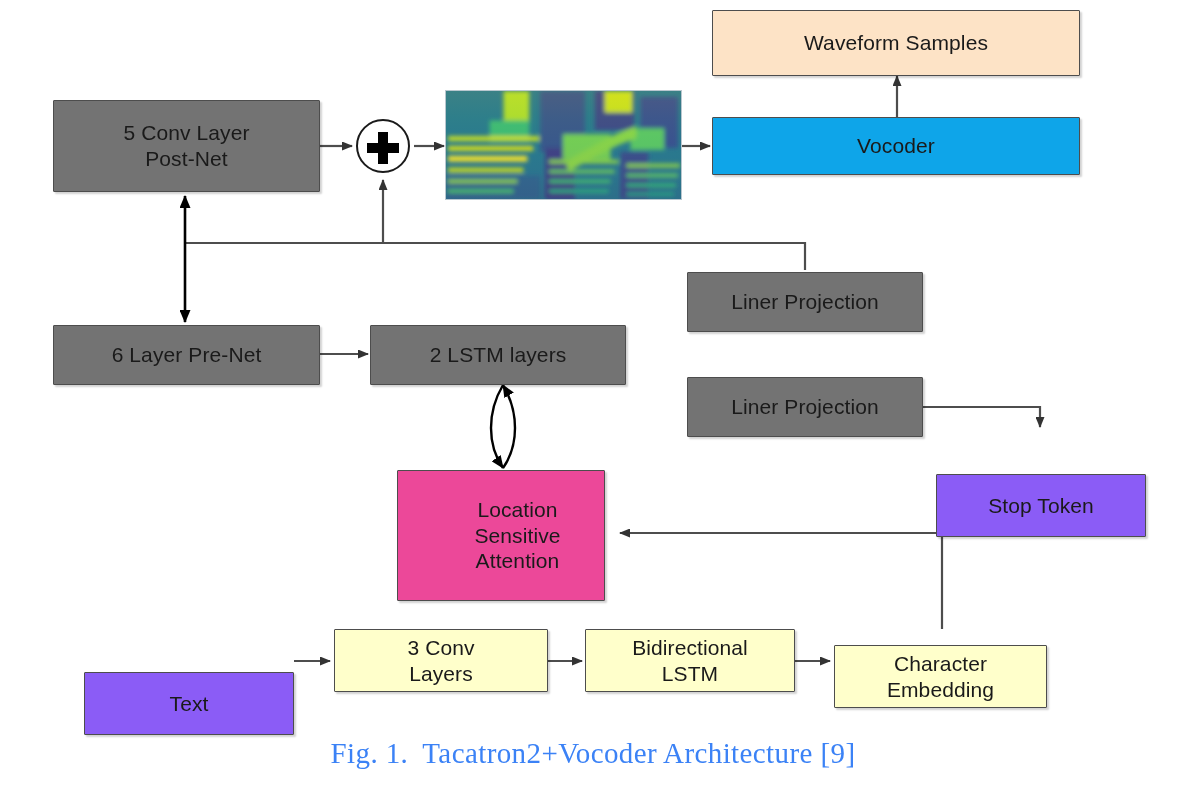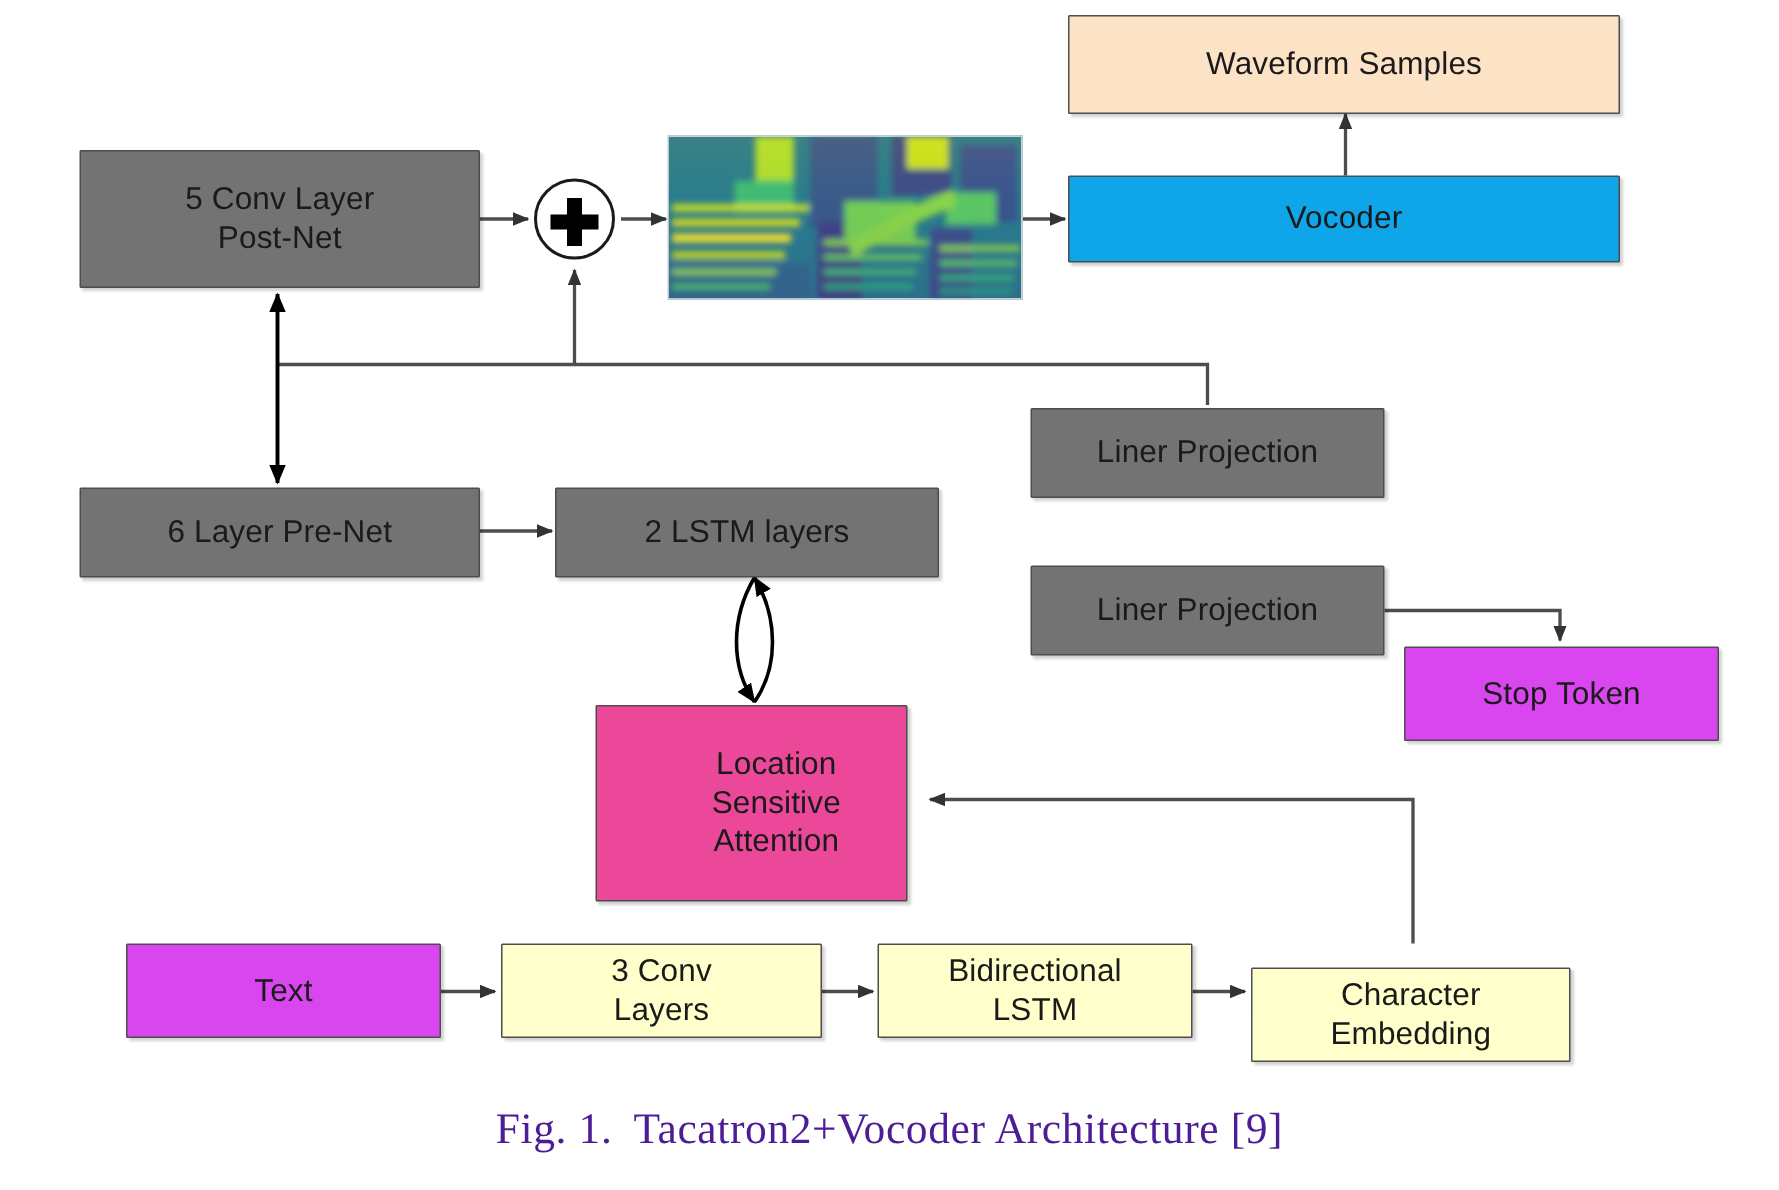--- a/index.html
+++ b/index.html
@@ -34,21 +34,21 @@
     line-height: 1.22;
     letter-spacing: 0.1px;
     box-shadow: 2px 2px 2px rgba(0,0,0,0.18);
     white-space: pre-line;
     padding: 2px 6px;
   }
   .fill-green  { background: #737373; }
   .fill-orange { background: #ec4899; padding-left: 39px; }
   .fill-peach  { background: #fde3c6; }
   .fill-pink   { background: #0ea5e9; }
-  .fill-blue   { background: #d946ef; }
+  .fill-blue   { background: #8b5cf6; margin-top: 43px; }
   .fill-yellow { background: #ffffcb; }
 
   .plus-node {
     position: absolute;
     box-sizing: border-box;
     border: 2px solid #1a1a1a;
     border-radius: 50%;
     background: #ffffff;
   }
   .plus-node .bar-h,
@@ -74,21 +74,21 @@
   }
 
   #caption {
     position: absolute;
     left: 0;
     top: 737px;
     width: 1186px;
     text-align: center;
     font-family: "Liberation Serif", serif;
     font-size: 29px;
-    color: #4c1d95;
+    color: #3b82f6;
     letter-spacing: 0.4px;
   }
   #caption .cap-label { margin-right: 14px; }
 </style>
 </head>
 <body>
 
 <div id="figure">
 
   <svg id="wires" viewBox="0 0 1186 793" xmlns="http://www.w3.org/2000/svg">

